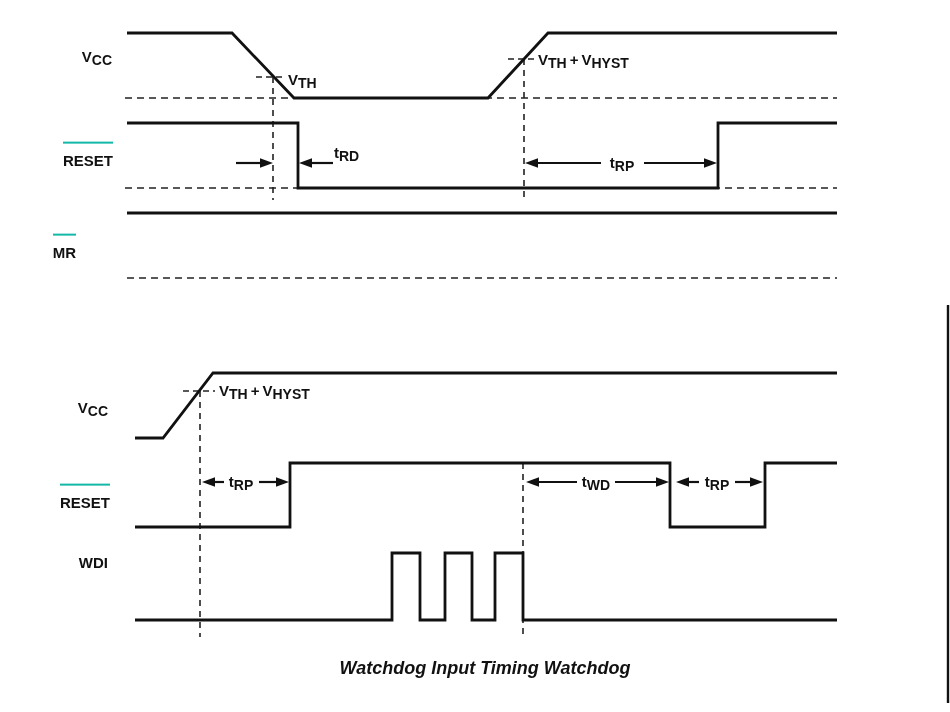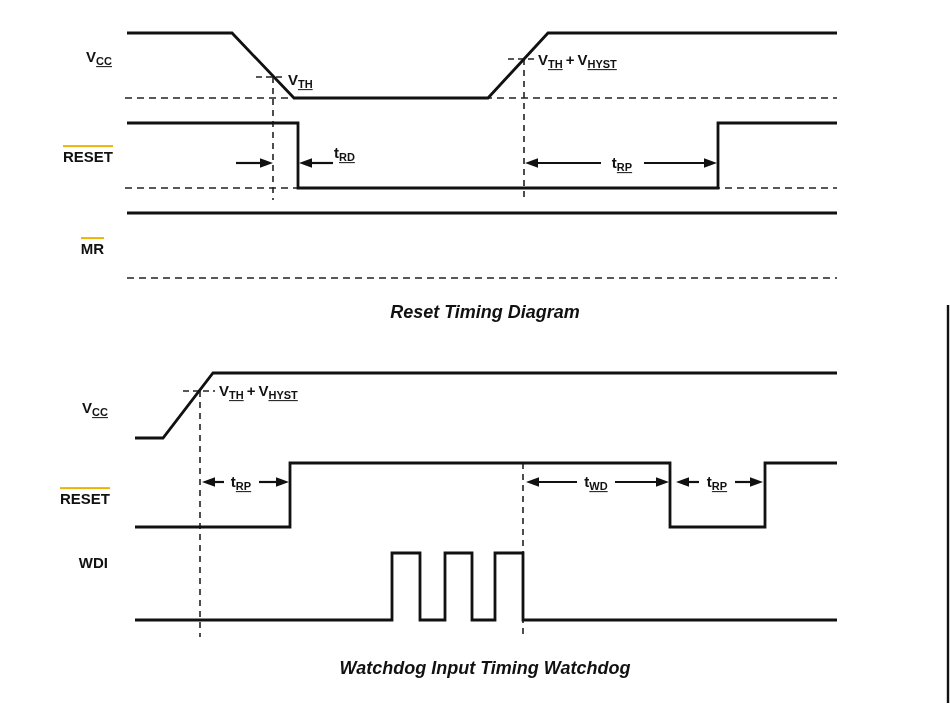--- a/index.html
+++ b/index.html
@@ -5,26 +5,26 @@
   html,body { margin:0; padding:0; background:#ffffff; }
   .canvas {
     position:relative; width:950px; height:712px; background:#ffffff;
     font-family:"Liberation Sans", sans-serif; color:#111; overflow:hidden;
   }
   svg.wave { position:absolute; left:0; top:0; }
   .lbl {
     position:absolute; font-weight:bold; font-size:15px; color:#111;
     white-space:nowrap; line-height:1.05;
   }
-  .sub { font-size:11px; font-weight:bold; position:relative; top:3px;text-decoration:underline; }
+  .sub { font-size:14px; font-weight:bold; position:relative; top:3px; }
   .plus { margin:0 3px; }
   .rgt { text-align:right; transform:translateY(-50%); }
   .vctr { transform:translateY(-50%); }
   .ctr { transform:translate(-50%,-50%); }
-  .ovl { display:inline-block; border-top:2px solid #eab308; padding-top:2px; }
+  .ovl { display:inline-block; border-top:2px solid #14b8a6; padding-top:9px; }
   .title {
     position:absolute; font-size:18px; font-weight:bold; font-style:italic;
     color:#111; white-space:nowrap; transform:translate(-50%,-50%);
   }
 </style>
 </head>
 <body>
 
 <div class="canvas">
 
@@ -96,38 +96,37 @@
 
     <path d="M948,305 V703" stroke="#111" stroke-width="2.4"></path>
   </svg>
 
   <div class="lbl rgt" style="right:838px; top:57px">
     <span>V</span><span class="sub">CC</span>
   </div>
   <div class="lbl rgt" style="right:837px; top:155px">
     <span class="ovl">RESET</span>
   </div>
-  <div class="lbl rgt" style="right:846px; top:247px">
+  <div class="lbl rgt" style="right:874px; top:247px">
     <span class="ovl">MR</span>
   </div>
 
   <div class="lbl vctr" style="left:288px; top:80px">
     <span>V</span><span class="sub">TH</span>
   </div>
   <div class="lbl vctr" style="left:538px; top:60px">
     <span>V</span><span class="sub">TH</span><span class="plus">+</span><span>V</span><span class="sub">HYST</span>
   </div>
   <div class="lbl vctr" style="left:334px; top:153px">
     <span>t</span><span class="sub">RD</span>
   </div>
   <div class="lbl ctr" style="left:622px; top:163px">
     <span>t</span><span class="sub">RP</span>
   </div>
 
-  <div class="title" style="left:485px; top:312px">Reset Timing Diagram</div>
 
   <div class="lbl rgt" style="right:842px; top:408px">
     <span>V</span><span class="sub">CC</span>
   </div>
   <div class="lbl rgt" style="right:840px; top:497px">
     <span class="ovl">RESET</span>
   </div>
   <div class="lbl rgt" style="right:842px; top:563px">
     <span>WDI</span>
   </div>

